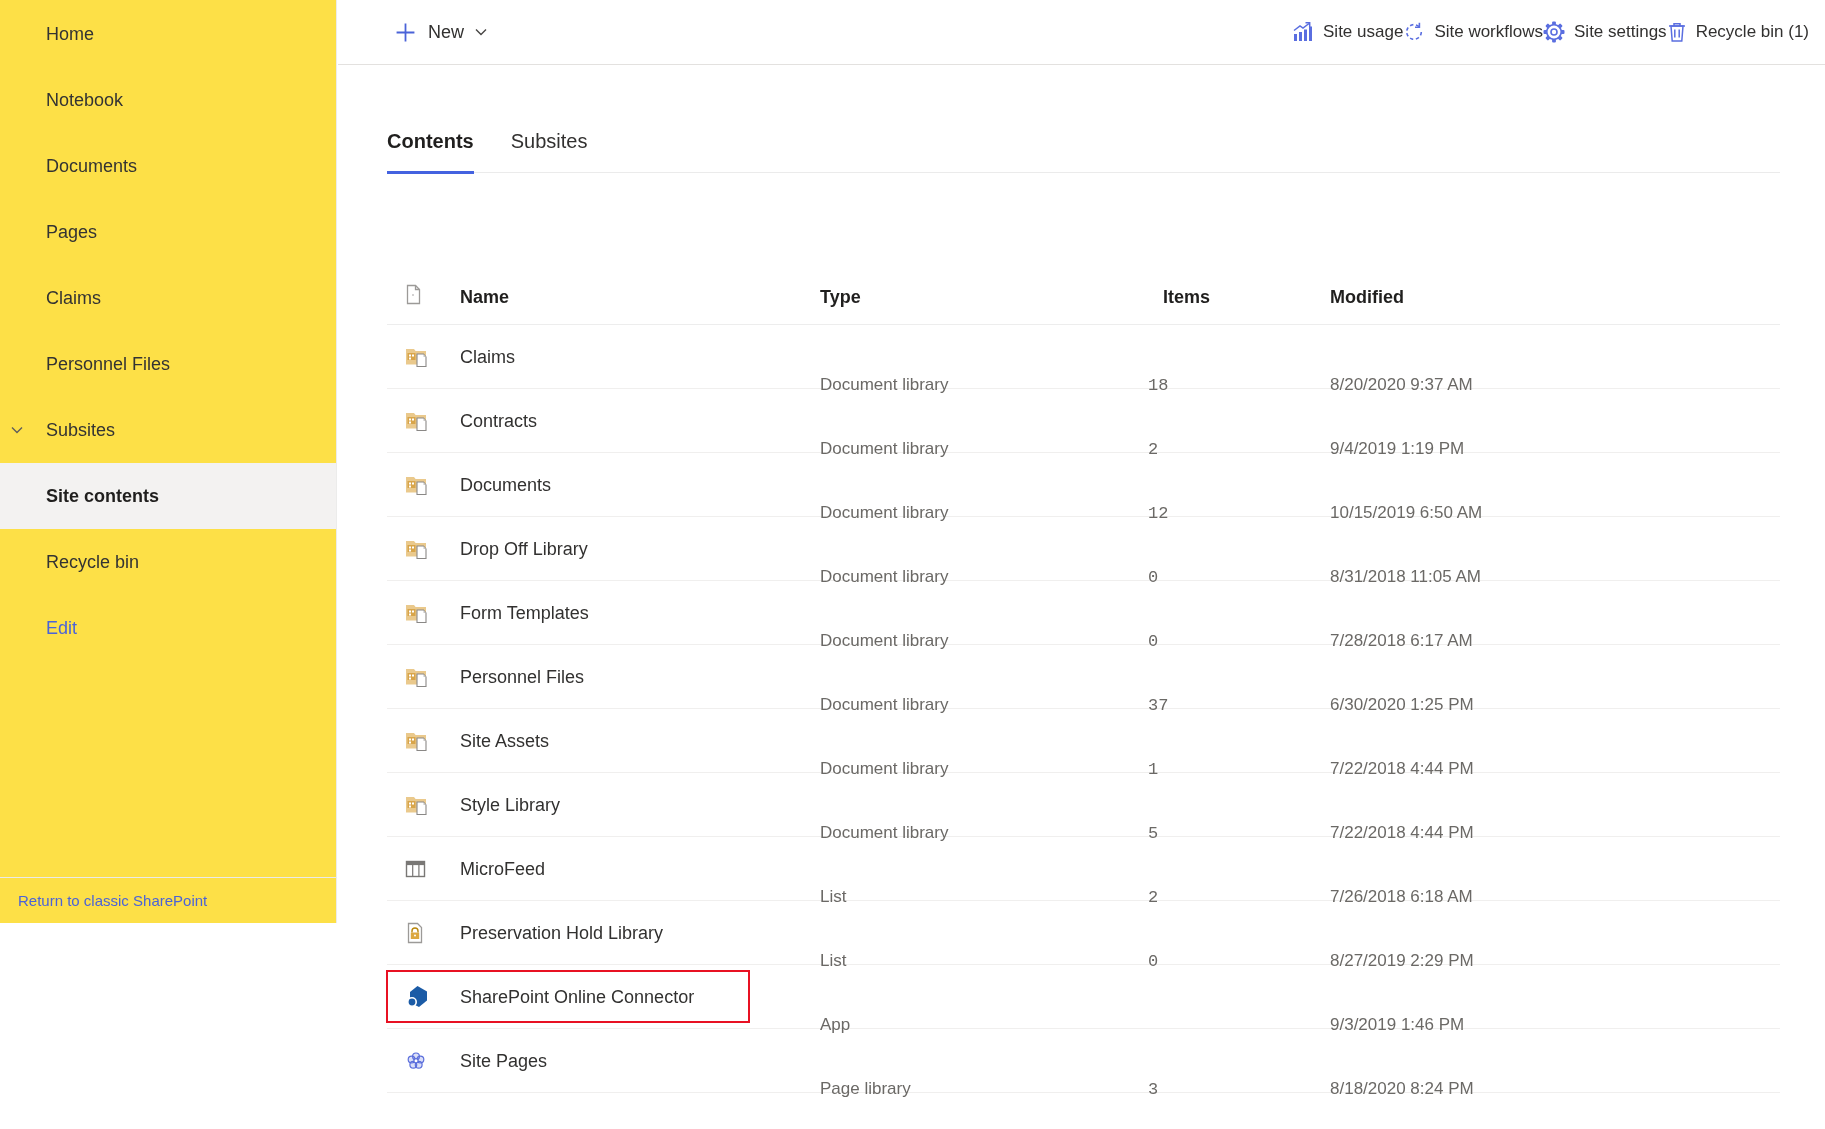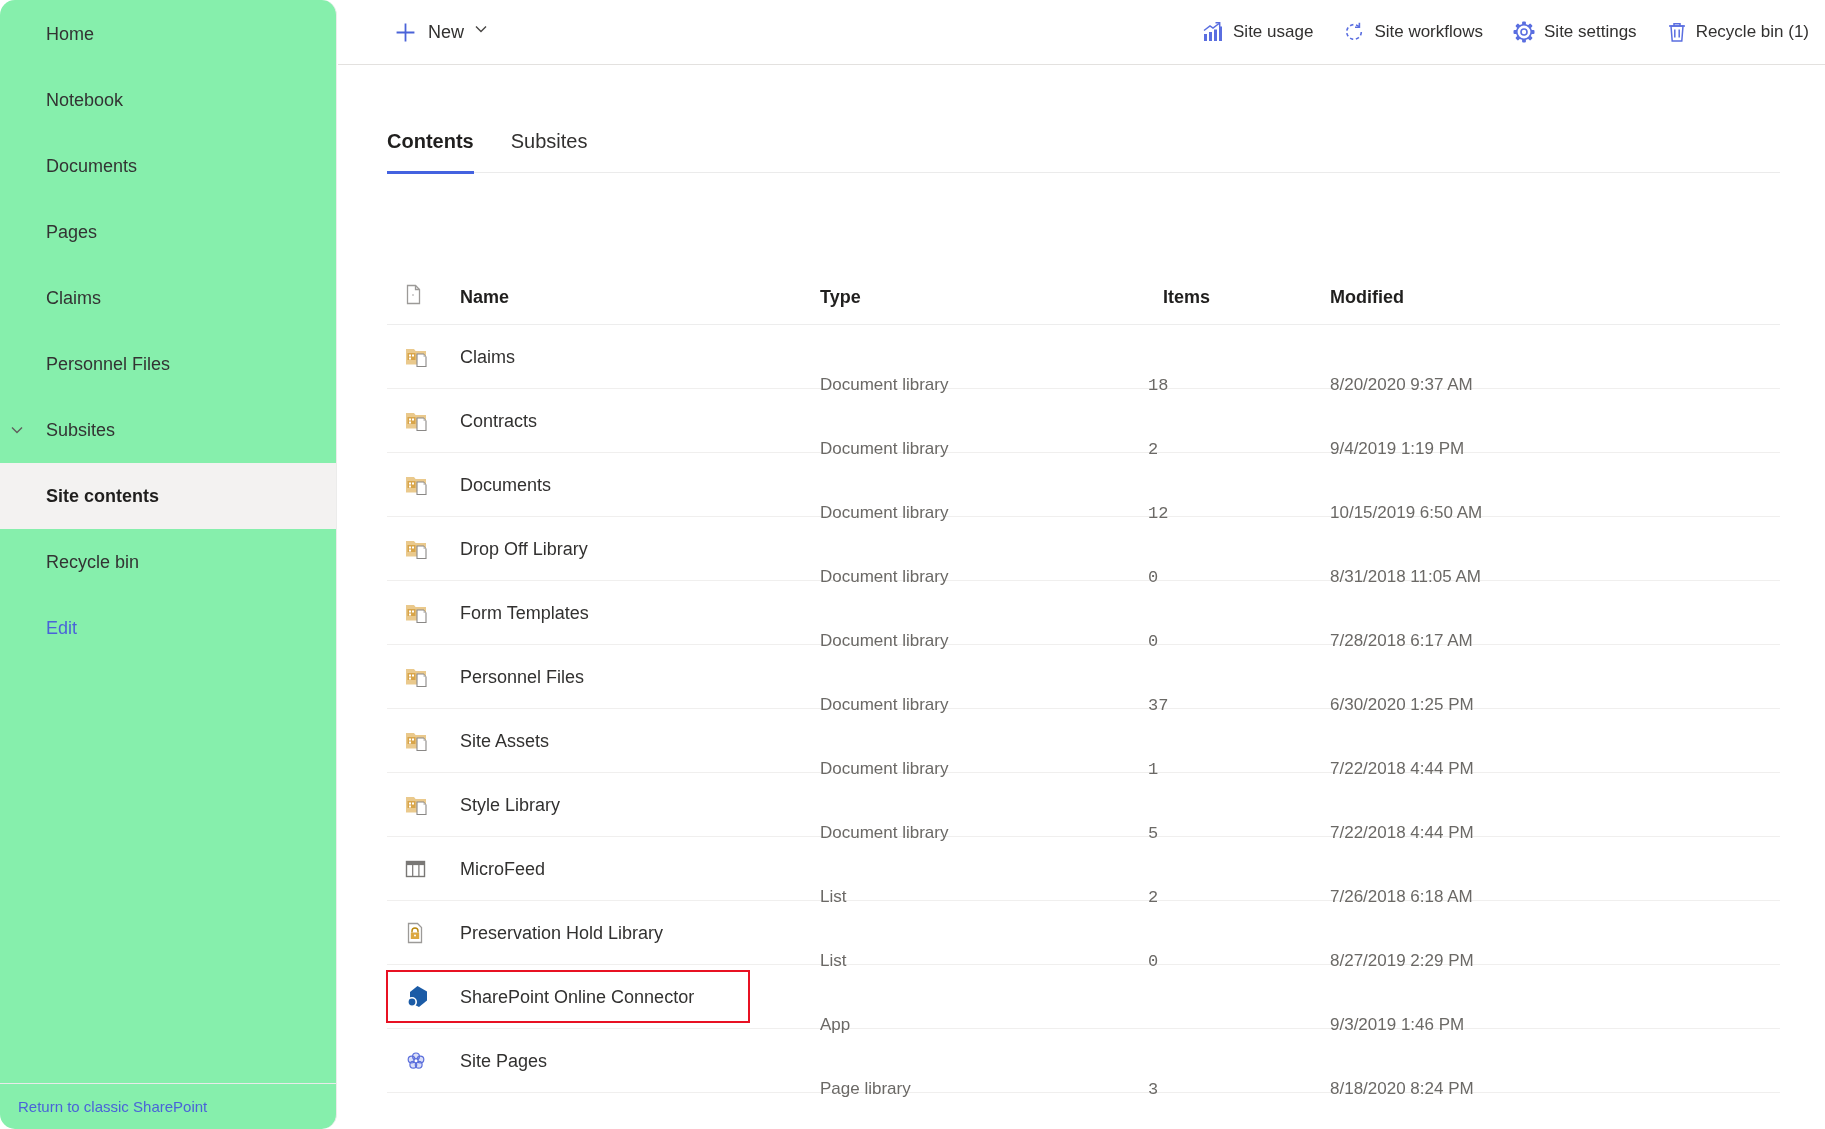--- a/index.html
+++ b/index.html
@@ -1,43 +1,43 @@
 <!DOCTYPE html>
 <html style="--accent: #4a63d8; --red: #e81123; --selbg: #f3f2f1;"><head>
 <meta charset="utf-8">
 <style>
   * { margin:0; padding:0; box-sizing:border-box; }
   html,body { width:1825px; height:1129px; background:#fff; overflow:hidden;
               font-family:"Liberation Sans", sans-serif; color:#323130; }
   :root { --accent:#4a63d8; --red:#e81123; --selbg:#f3f2f1; }
 
   
-  .sidebar { position:absolute; left:0; top:0; width:337px; height:1129px;
-             border-right:1px solid #ececeb; background:#86efac;border-radius:15px; }
+  .sidebar { position:absolute; left:0; top:0; width:337px; height:923px;
+             border-right:1px solid #ececeb; background:#fde047; }
   .nav { padding-top:1px; }
   .nav-item { position:relative; height:66px; display:flex; align-items:center;
               padding-left:46px; font-size:18px; color:#333; cursor:pointer; }
   .nav-item.selected { background:var(--selbg); font-weight:bold; color:#201f1e; }
   .nav-item.link { color:var(--accent); }
   .nav-chev { position:absolute; left:10px; top:50%; transform:translateY(-50%);
               color:#605e5c; display:flex; }
   .sidebar-footer { position:absolute; left:0; bottom:0; width:337px; height:46px;
                     border-top:1px solid #eaeaea; display:flex; align-items:center;
                     padding-left:18px; }
   .sidebar-footer a { color:var(--accent); font-size:15px; text-decoration:none; cursor:pointer; }
 
   
   .main { position:absolute; left:338px; top:0; width:1487px; height:1129px; }
   .cmdbar { height:65px; border-bottom:1px solid #e3e1df; display:flex;
             align-items:center; padding:0 16px 0 57px; }
-  .new-btn { display:flex; cursor:pointer; }
+  .new-btn { display:flex; align-items:center; cursor:pointer; }
   .new-btn .plus { color:var(--accent); display:flex; }
   .new-btn .lbl { font-size:18px; color:#323130; margin-left:12px; }
   .new-btn .chev { color:#484644; margin-left:10px; display:flex; }
-  .cmds { margin-left:auto; display:flex; gap:30px; }
+  .cmds { margin-left:auto; display:flex; }
   .cmd { display:flex; align-items:center; gap:9px; font-size:17px; color:#323130; cursor:pointer; }
   .cmd .ci { color:#5a6ee0; display:flex; }
 
   .content { padding:0 45px 0 49px; }
   .tabs { display:flex; gap:37px; margin-top:66px; border-bottom:1px solid #ebebeb; }
   .tab { font-size:20px; line-height:20px; padding-bottom:20px; color:#323130; cursor:pointer; }
   .tab.active { font-weight:bold; color:#201f1e; border-bottom:3px solid #4462e0; margin-bottom:-2px; }
 
   
   .thead { position:relative; height:152px; border-bottom:1px solid #ededed; }

